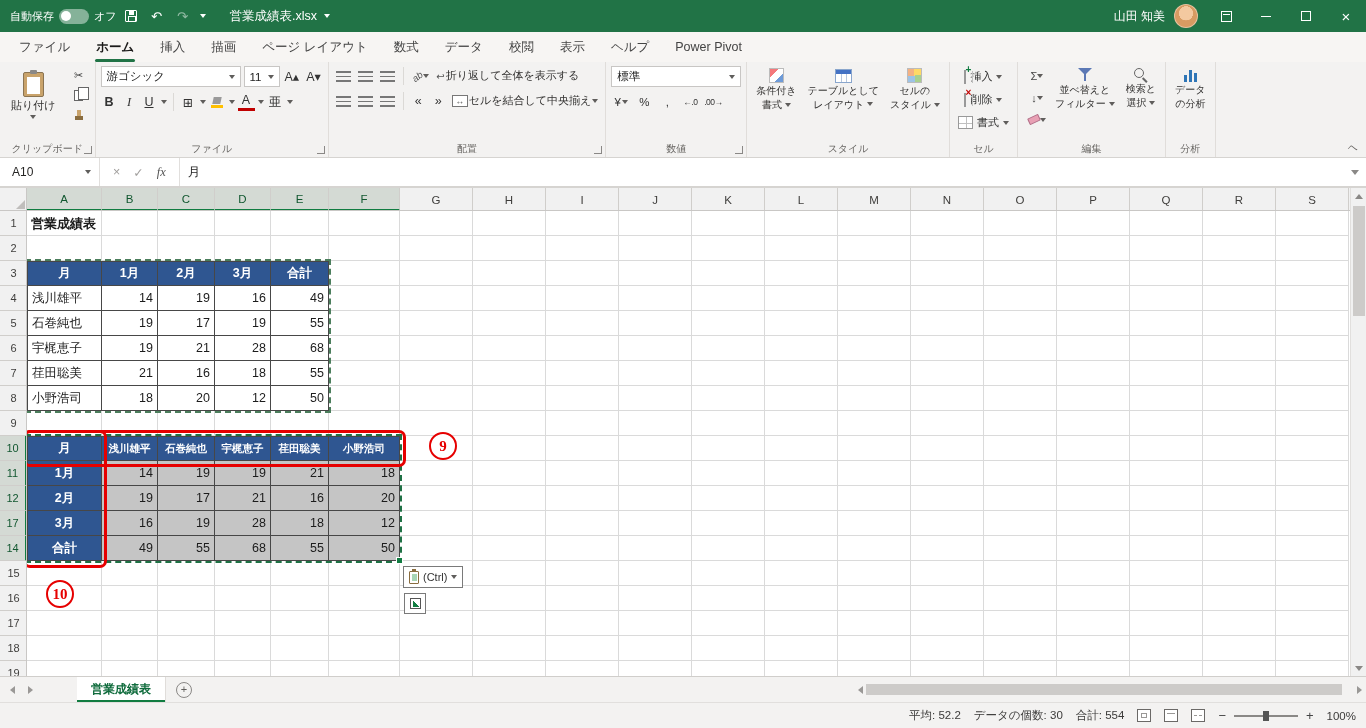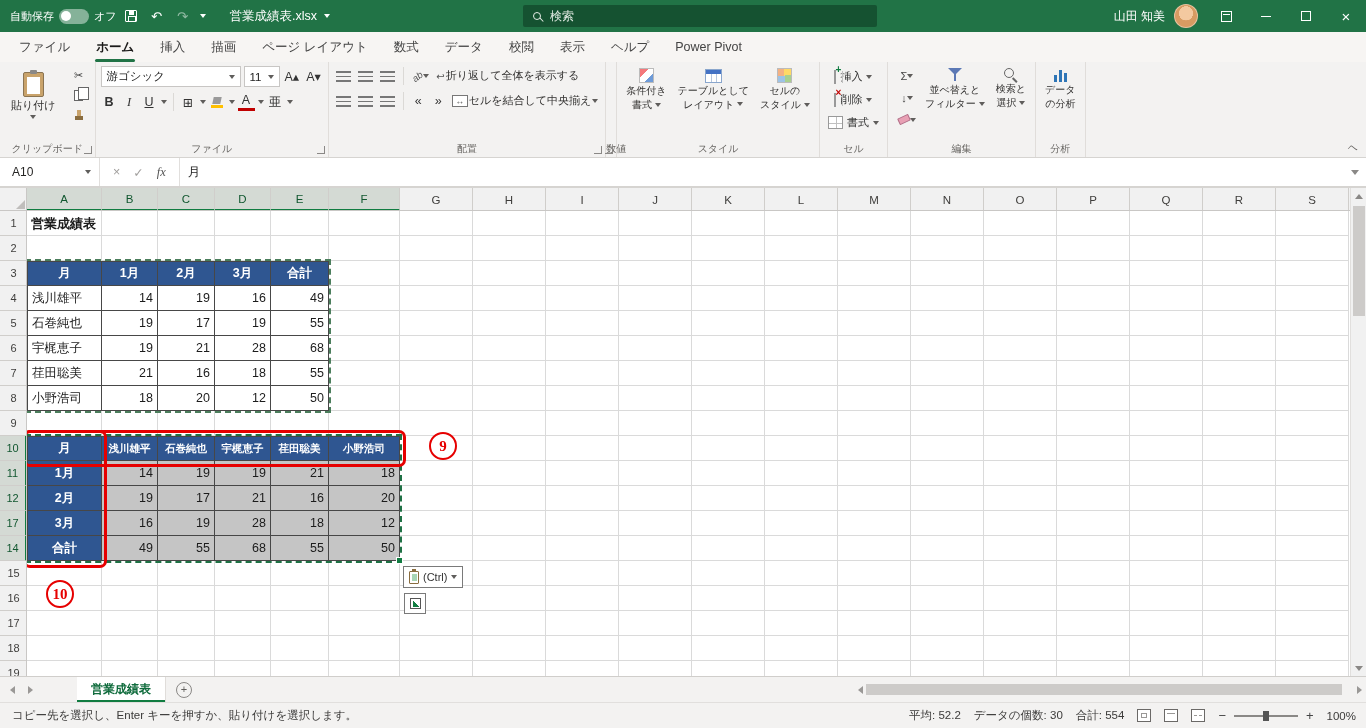--- a/index.html
+++ b/index.html
@@ -202,24 +202,20 @@
       </button>
     <button class="qat">↶</button>
     <button class="qat dim">↷</button>
     <button class="qat sm">
         <span class="caret w"></span>
       </button>
     <div class="filename">
       <span>営業成績表.xlsx</span>
       <span class="caret w"></span>
     </div>
-    <div class="search">
-      <span class="mag"></span>
-      <span>検索</span>
-    </div>
     <div class="tb-right">
       <span class="user">山田 知美</span>
       <span class="avatar"></span>
       <button class="winbtn">
           <span class="ic-winopt"></span>
         </button>
       <button class="winbtn">
           <span class="ic-min"></span>
         </button>
       <button class="winbtn">
@@ -346,20 +342,36 @@
             <span class="lbl">セルを結合して中央揃え</span>
             <span class="caret"></span>
           </button>
         </div>
       </div>
       <span class="rgroup-label">配置</span>
       <span class="launcher"></span>
     </div>
 
     <div class="rgroup">
+      <div class="colv">
+        <div class="combo w130">
+          <span>標準</span>
+            <span class="caret"></span>
+        </div>
+        <div class="row">
+          <button class="num-ic">
+              <span>¥</span>
+              <span class="caret"></span>
+            </button>
+          <button class="num-ic">%</button>
+          <button class="num-ic">,</button>
+          <button class="num-ic tiny">←.0</button>
+          <button class="num-ic tiny">.00→</button>
+        </div>
+      </div>
       <span class="rgroup-label">数値</span>
       <span class="launcher"></span>
     </div>
 
     <div class="rgroup">
       <div class="row">
         <button class="sbtn">
           <span class="ic-cond"></span>
           <span>条件付き</span>
           <span class="row" style="gap:3px">
@@ -979,21 +991,20 @@
     <div class="sheettab">営業成績表</div>
     <button class="addsheet">+</button>
     <div class="hscroll">
       <span class="tri-left"></span>
       <div class="hs-thumb"></div>
       <span class="tri-right"></span>
     </div>
   </div>
 
   <div class="statusbar">
-    <span>コピー先を選択し、Enter キーを押すか、貼り付けを選択します。</span>
     <div class="sb-right">
       <span>平均: 52.2</span>
       <span>データの個数: 30</span>
       <span>合計: 554</span>
       <span class="vic v1"></span>
       <span class="vic v2"></span>
       <span class="vic v3"></span>
       <div class="zoom">
         <span class="zbtn">−</span>
         <span class="ztrack">

